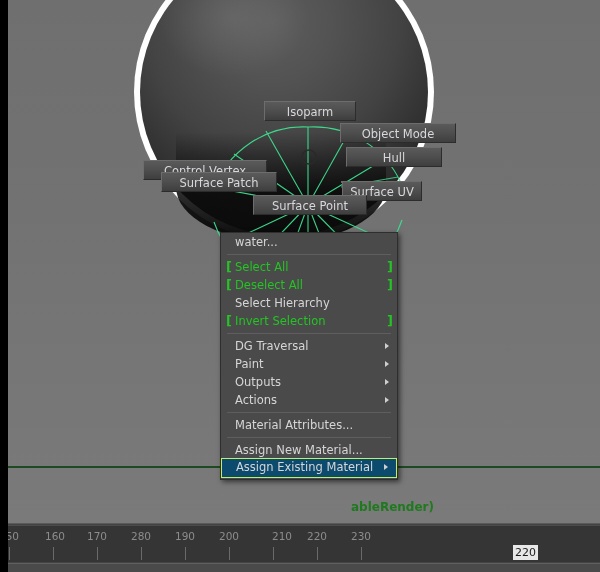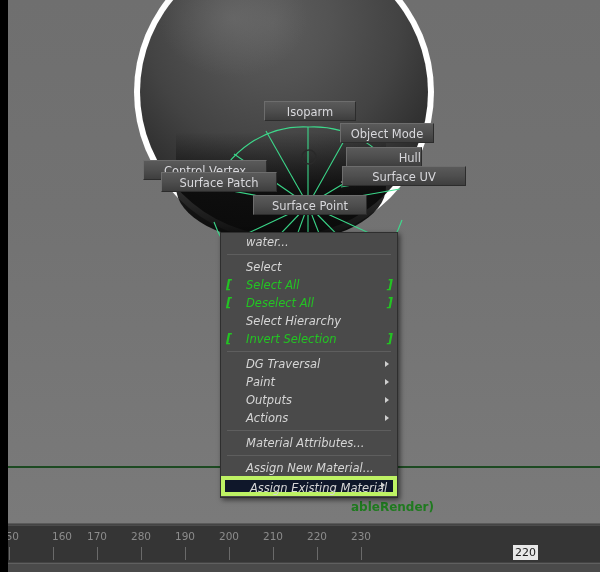--- a/index.html
+++ b/index.html
@@ -115,32 +115,31 @@
     border: 1px solid #2e2e2e;
     box-shadow: 2px 2px 5px rgba(0,0,0,0.55);
     box-sizing: border-box;
     z-index: 40;
     padding-bottom: 2px;
   }
   .ctx-item {
     position: relative;
     height: 18px;
     line-height: 18px;
-    padding-left: 25px;
+    padding-left: 14px;
     padding-right: 16px;
     font-size: 11.5px;
     color: #d6d6d6;
     white-space: nowrap;
     box-sizing: border-box;
-    font-style: italic;
   }
   .ctx-item.green { color: #23c423; }
   .ctx-item.hl {
-    border: 4px solid #bef264;
-    background: #0f172a;
+    border: 1px solid #bef264;
+    background: #0c4a6e;
     height: 20px;
     line-height: 16px;
     margin: -1px 0;
   }
   .ctx-sep {
     height: 1px;
     background: #5e5e5e;
     margin: 3px 6px 3px 6px;
   }
   .ctx-arrow {
@@ -275,34 +274,33 @@
 
         <path d="M 213 176 L 268 187" stroke-opacity="0.85"></path>
         <path d="M 333 187 L 390 177" stroke-opacity="0.85"></path>
       </g>
       <circle cx="301" cy="157" r="7" stroke="#2a2a2a" stroke-width="1.5" fill="none"></circle>
       <circle cx="334" cy="182" r="1" fill="#888"></circle>
     </svg>
 
     <div id="marking">
         <div class="mm-label" style="left: 256px; top: 101px; width: 92px;"><span>Isoparm</span></div>
-        <div class="mm-label" style="left: 332px; top: 123px; width: 94px;"><span>Object Mode</span></div>
+        <div class="mm-label" style="left: 332px; top: 123px; width: 116px;"><span>Object Mode</span></div>
         <div class="mm-label" style="left: 135px; top: 160px; width: 124px;"><span>Control Vertex</span></div>
-        <div class="mm-label" style="left: 338px; top: 147px; width: 76px; text-align: right;"><span>Hull</span></div>
+        <div class="mm-label" style="left: 338px; top: 147px; width: 96px;"><span>Hull</span></div>
         <div class="mm-label" style="left: 153px; top: 172px; width: 116px;"><span>Surface Patch</span></div>
-        <div class="mm-label" style="left: 334px; top: 166px; width: 124px;"><span>Surface UV</span></div>
+        <div class="mm-label" style="left: 334px; top: 181px; width: 80px;"><span>Surface UV</span></div>
         <div class="mm-label" style="left: 245px; top: 195px; width: 114px; text-align: center;"><span>Surface Point</span></div>
       </div>
 
     <div class="hud-text">ableRender)</div>
 
     <div id="ctx-menu">
         <div class="ctx-item"><span>water...</span></div>
         <div class="ctx-sep"></div>
-        <div class="ctx-item"><span>Select</span></div>
         <div class="ctx-item green"><span class="brk l">[</span><span class="brk r">]</span><span>Select All</span></div>
         <div class="ctx-item green"><span class="brk l">[</span><span class="brk r">]</span><span>Deselect All</span></div>
         <div class="ctx-item"><span>Select Hierarchy</span></div>
         <div class="ctx-item green"><span class="brk l">[</span><span class="brk r">]</span><span>Invert Selection</span></div>
         <div class="ctx-sep"></div>
         <div class="ctx-item"><span>DG Traversal</span><span class="ctx-arrow"></span></div>
         <div class="ctx-item"><span>Paint</span><span class="ctx-arrow"></span></div>
         <div class="ctx-item"><span>Outputs</span><span class="ctx-arrow"></span></div>
         <div class="ctx-item"><span>Actions</span><span class="ctx-arrow"></span></div>
         <div class="ctx-sep"></div>
@@ -311,31 +309,31 @@
         <div class="ctx-item"><span>Assign New Material...</span></div>
         <div class="ctx-item hl"><span>Assign Existing Material</span><span class="ctx-arrow"></span></div>
       </div>
   </div>
 
   <div id="timeline">
     <div class="tl-track" id="tl-track">
         <div class="tl-tick" style="left: 1px;"></div>
         <div class="tl-tick-label" style="left: 1px;">150</div>
         <div class="tl-tick" style="left: 45px;"></div>
-        <div class="tl-tick-label" style="left: 54px;">160</div>
+        <div class="tl-tick-label" style="left: 47px;">160</div>
         <div class="tl-tick" style="left: 89px;"></div>
         <div class="tl-tick-label" style="left: 89px;">170</div>
         <div class="tl-tick" style="left: 133px;"></div>
         <div class="tl-tick-label" style="left: 133px;">280</div>
         <div class="tl-tick" style="left: 177px;"></div>
         <div class="tl-tick-label" style="left: 177px;">190</div>
         <div class="tl-tick" style="left: 221px;"></div>
         <div class="tl-tick-label" style="left: 221px;">200</div>
         <div class="tl-tick" style="left: 265px;"></div>
-        <div class="tl-tick-label" style="left: 265px;">210</div>
+        <div class="tl-tick-label" style="left: 274px;">210</div>
         <div class="tl-tick" style="left: 309px;"></div>
         <div class="tl-tick-label" style="left: 309px;">220</div>
         <div class="tl-tick" style="left: 353px;"></div>
         <div class="tl-tick-label" style="left: 353px;">230</div>
         <div class="tl-current" style="left: 505px;">220</div>
       </div>
     <div class="tl-bottom"></div>
   </div>
 
 </div>

